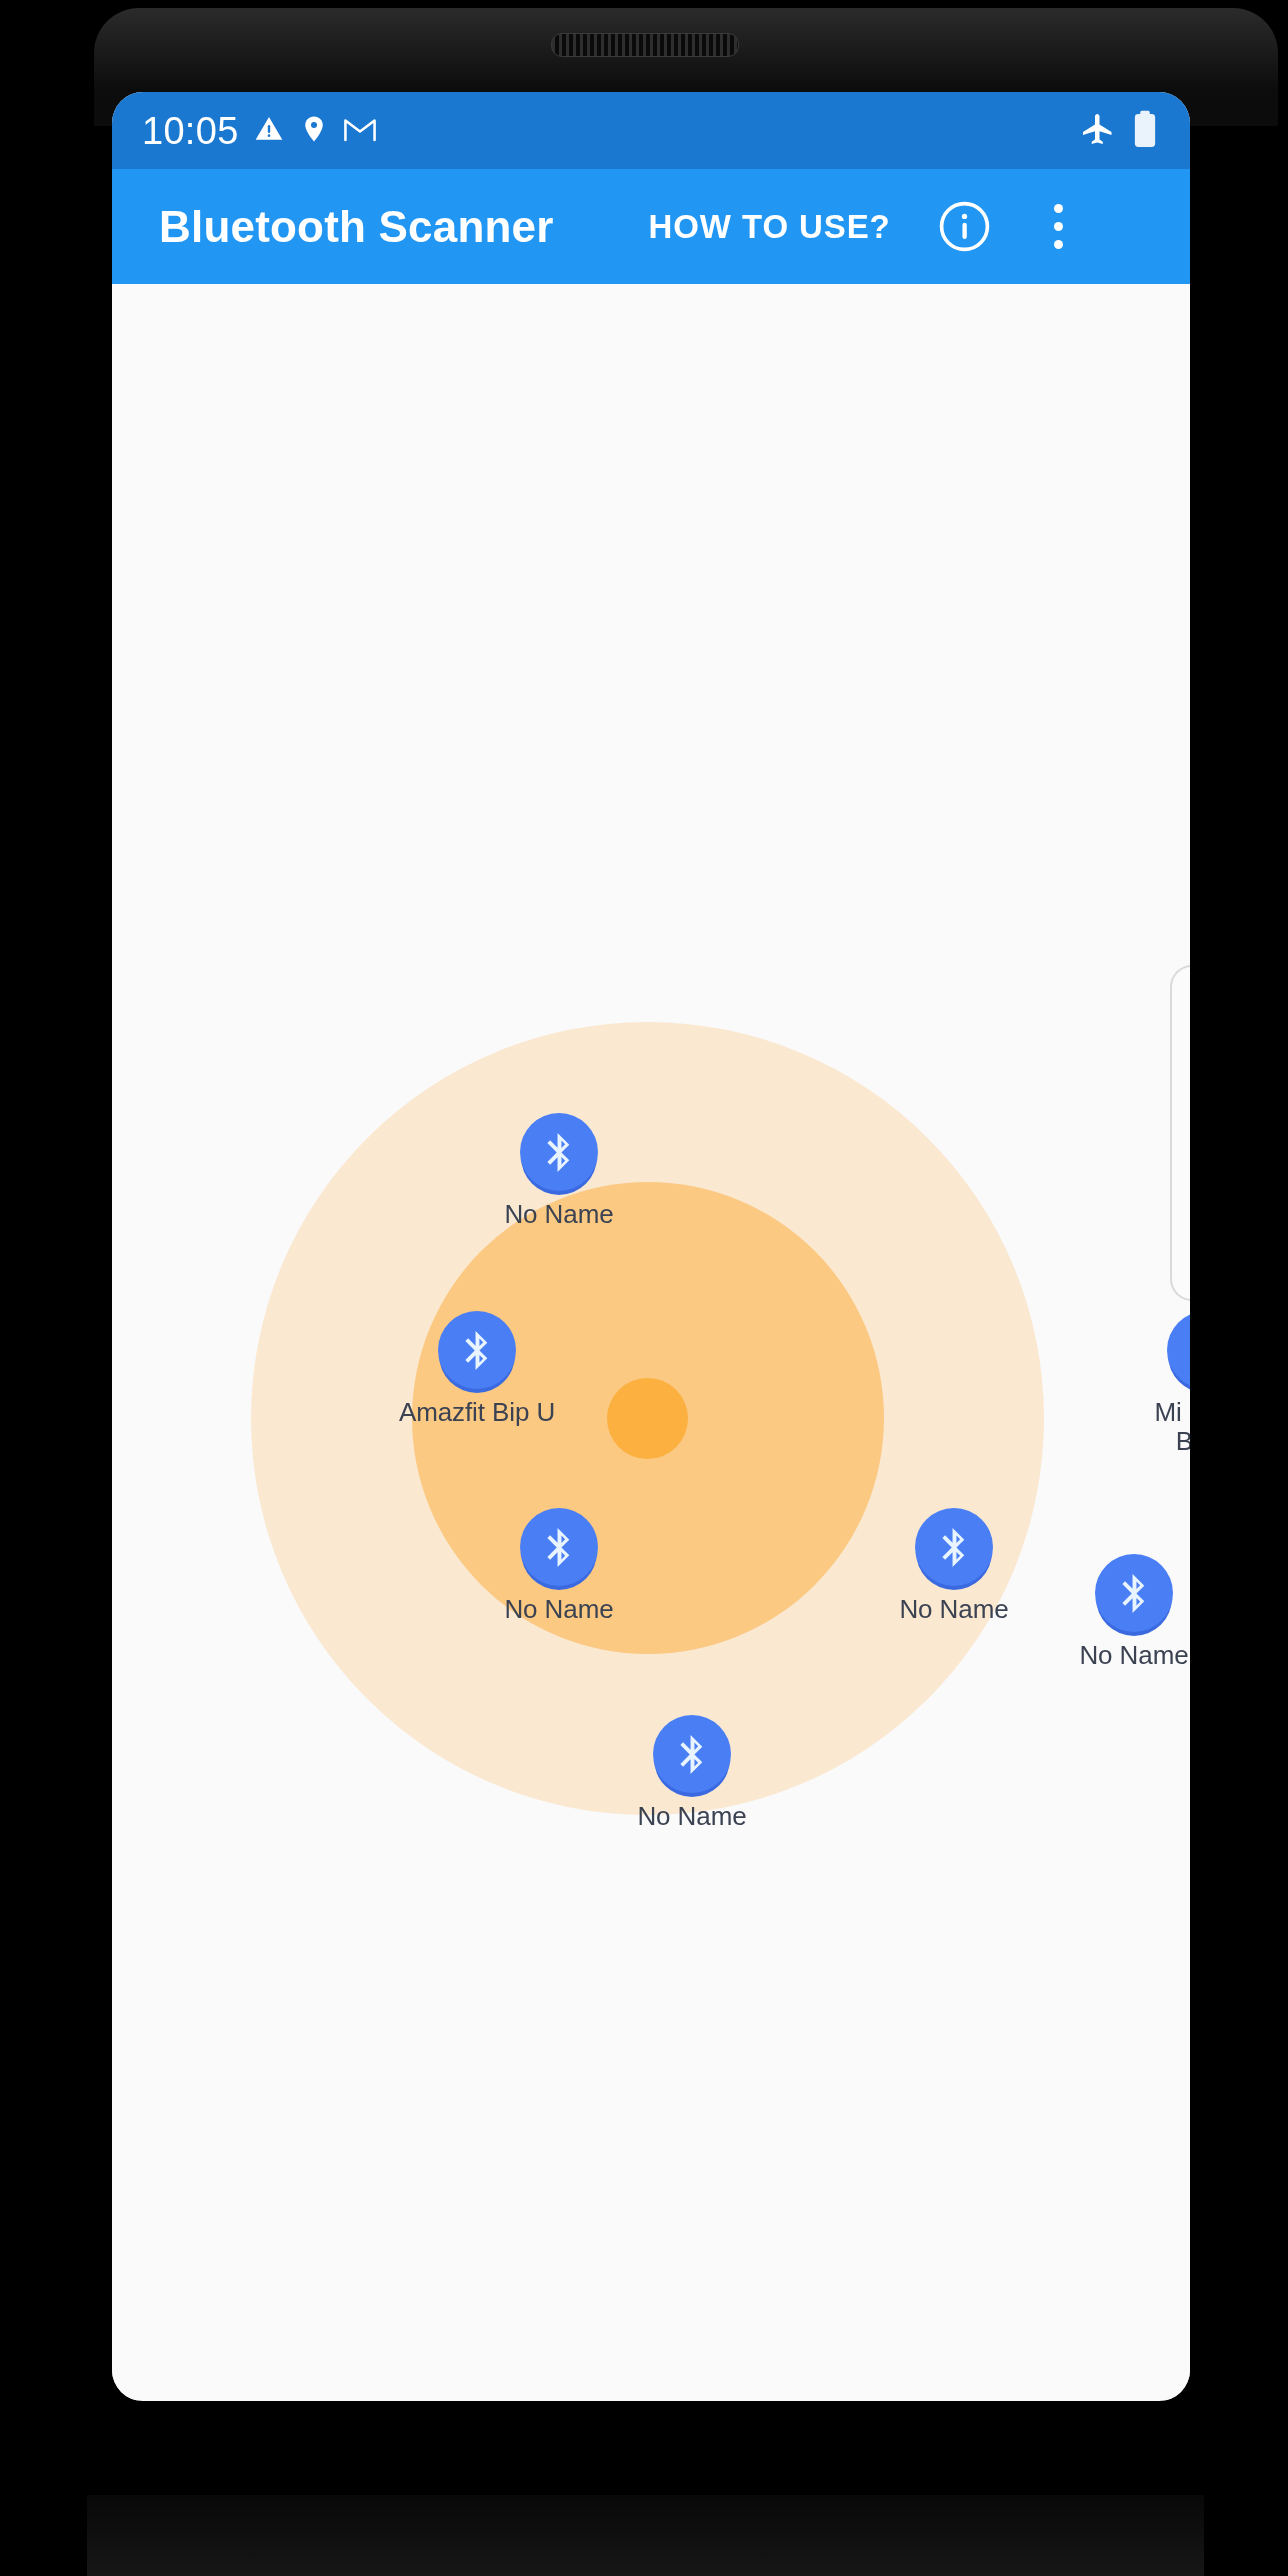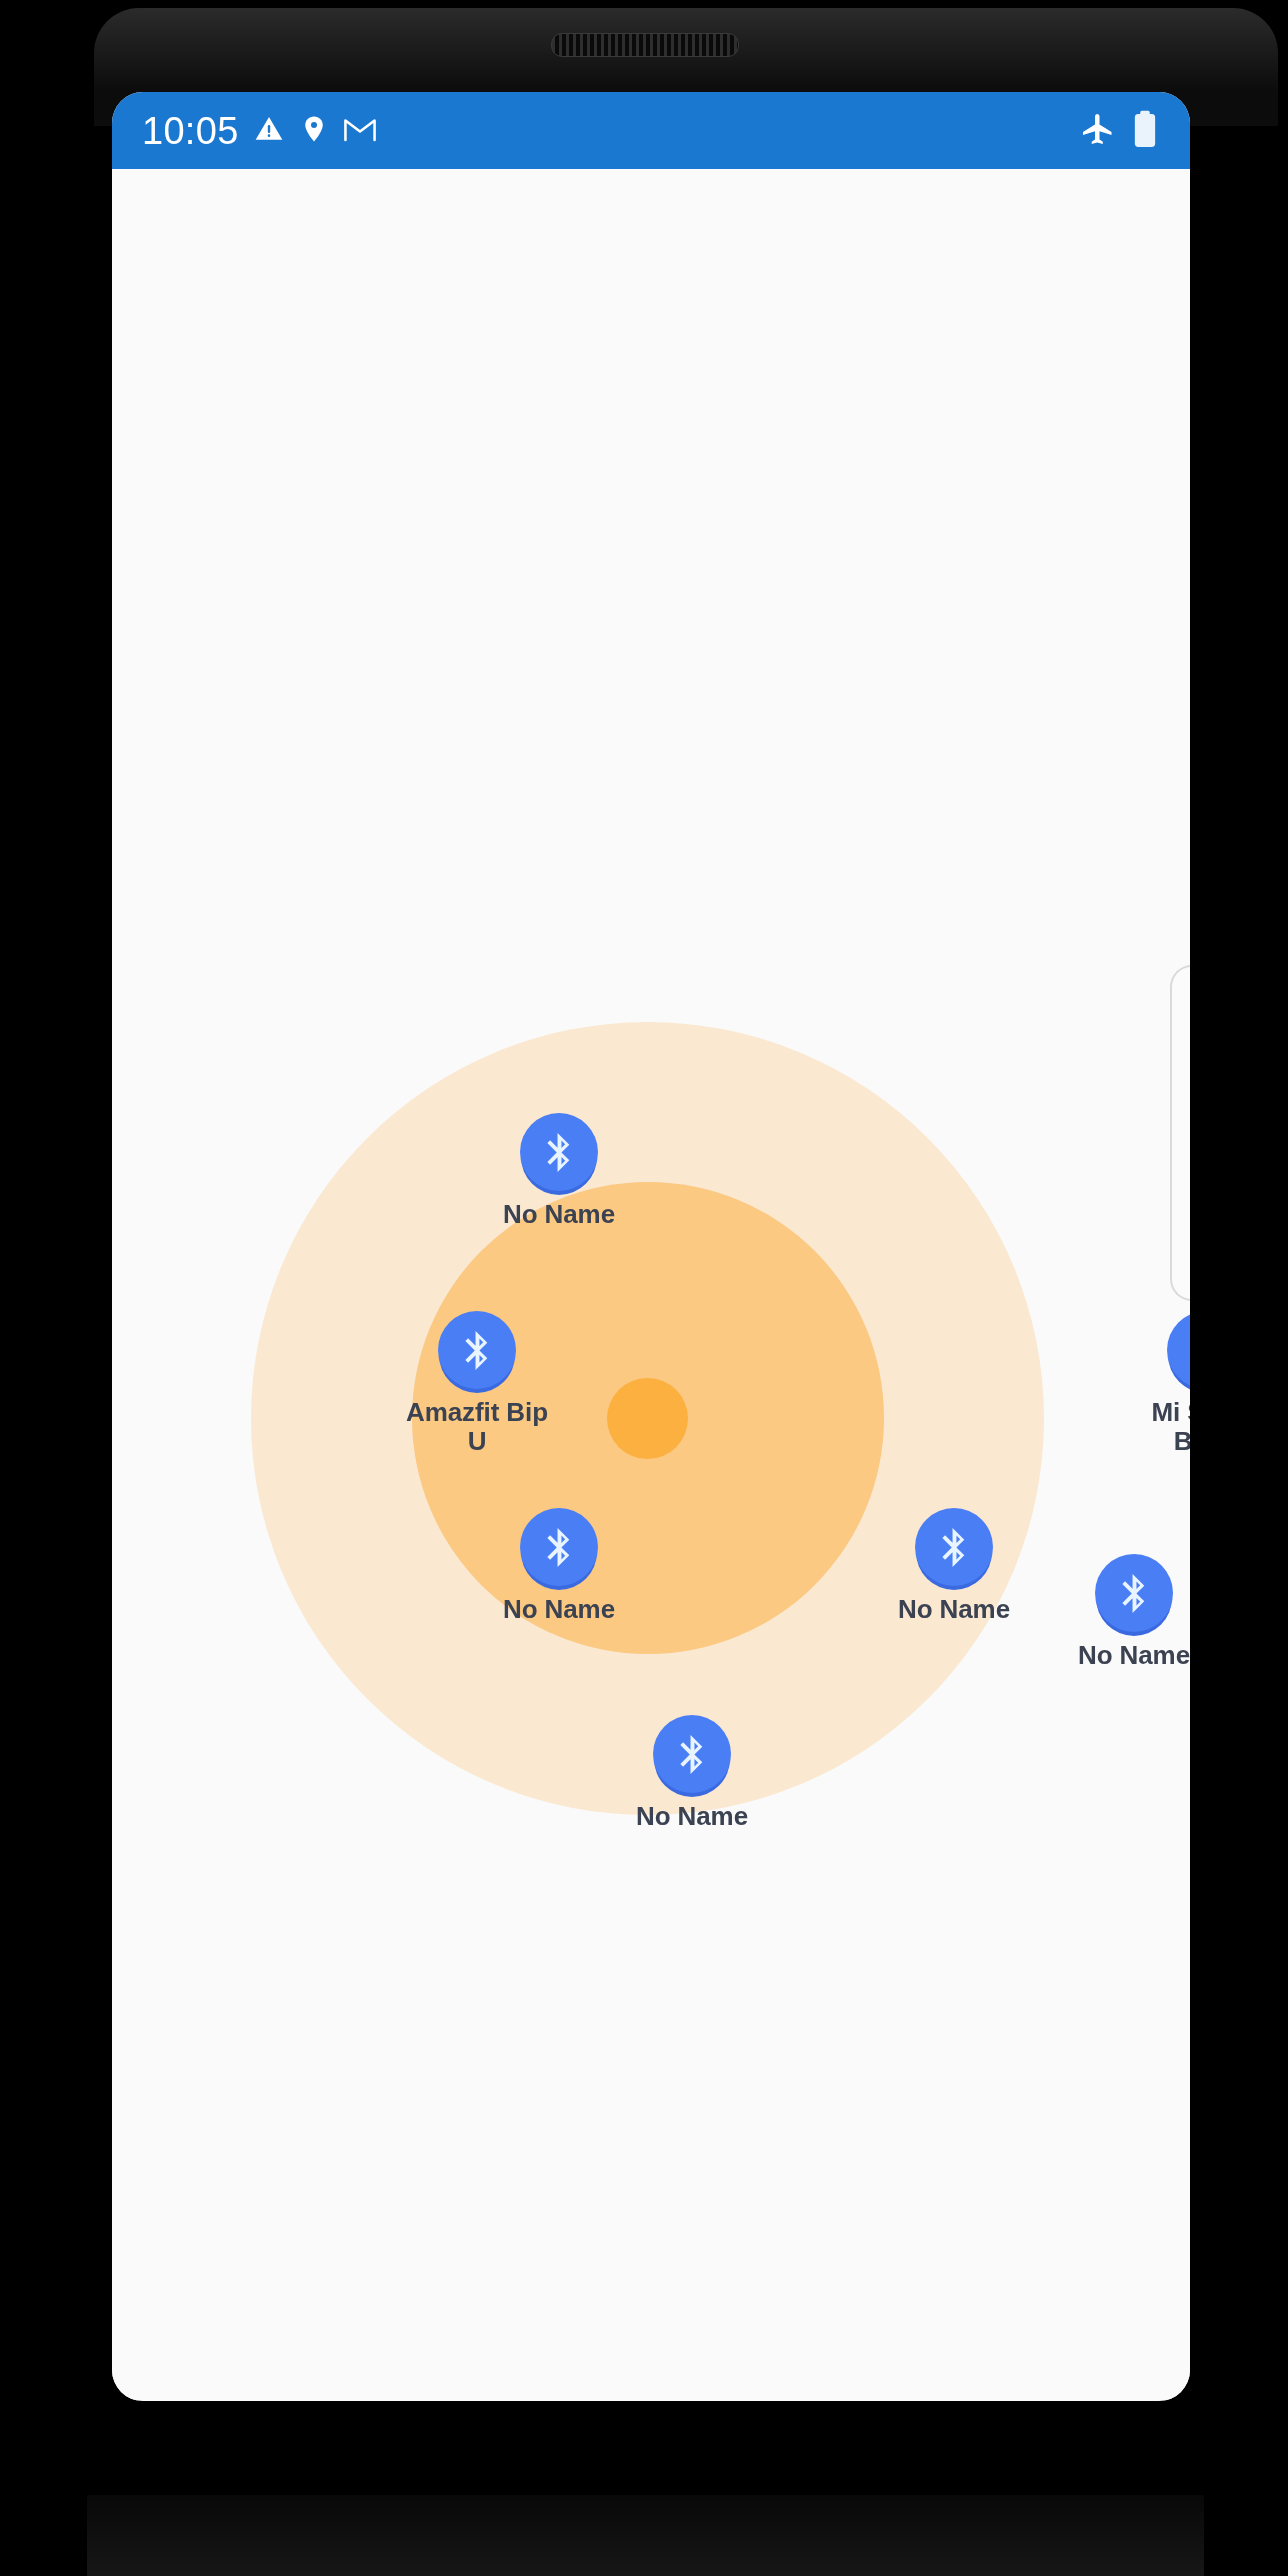--- a/index.html
+++ b/index.html
@@ -108,21 +108,21 @@
   }
   .device-icon{
     width:78px;height:78px;border-radius:50%;
     background:#4a7ef5;
     box-shadow:0 5px 0 -1px #3b6ae0;
     display:flex;align-items:center;justify-content:center;
     flex:none;
   }
   .device-label{
     margin-top:9px;
-    font-size:26px;font-weight:700;color:#3b4252;
+    font-size:26px;font-weight:400;color:#3b4252;
     text-align:center;line-height:1.12;white-space:pre-line;
     letter-spacing:-0.1px;
   }
 
   
   #edge-handle{
     position:absolute;left:1058px;top:681px;width:41px;height:336px;
     border:2px solid #dadada;border-right:none;
     border-radius:22px 0 0 22px;background:#fbfbfb;
     box-sizing:border-box;cursor:pointer;
@@ -169,20 +169,36 @@
         </span>
         <span class="sb-icon">
           <svg width="26" height="38" viewBox="0 0 16 24">
             <rect x="5" y="0.5" width="6" height="2.6" rx="1" fill="#eaf2fb"></rect>
             <rect x="1.6" y="2.6" width="12.8" height="20.8" rx="2.2" fill="#eaf2fb"></rect>
           </svg>
         </span>
       </div>
     </div>
 
+    <div id="app-bar">
+      <span id="app-title">Bluetooth Scanner</span>
+      <span id="how-to-use">HOW TO USE?</span>
+      <span id="info-button">
+        <svg width="55" height="55" viewBox="0 0 24 24">
+          <circle cx="12" cy="12" r="10" fill="none" stroke="#fff" stroke-width="1.6"></circle>
+          <circle cx="12" cy="7.6" r="1.15" fill="#fff"></circle>
+          <rect x="11.1" y="10.4" width="1.9" height="7" rx=".95" fill="#fff"></rect>
+        </svg>
+      </span>
+      <span id="overflow-button">
+        <span class="dot"></span>
+        <span class="dot"></span>
+        <span class="dot"></span>
+      </span>
+    </div>
 
     <div id="content">
 
       <div id="radar">
         <div class="ring" id="ring-outer"></div>
         <div class="ring" id="ring-mid"></div>
         <div class="ring" id="ring-core"></div>
 
         <div class="device" style="left:447px;top:829px;">
           <span class="device-icon">

